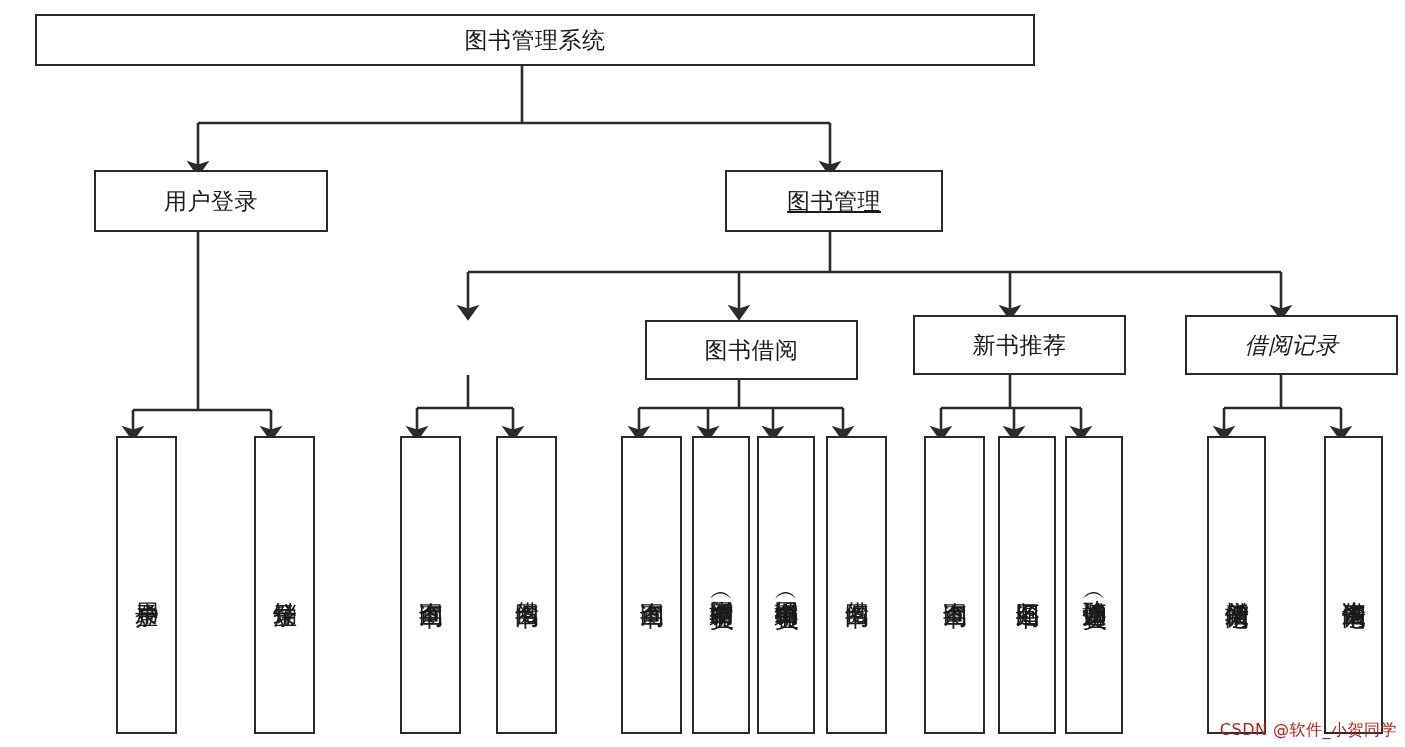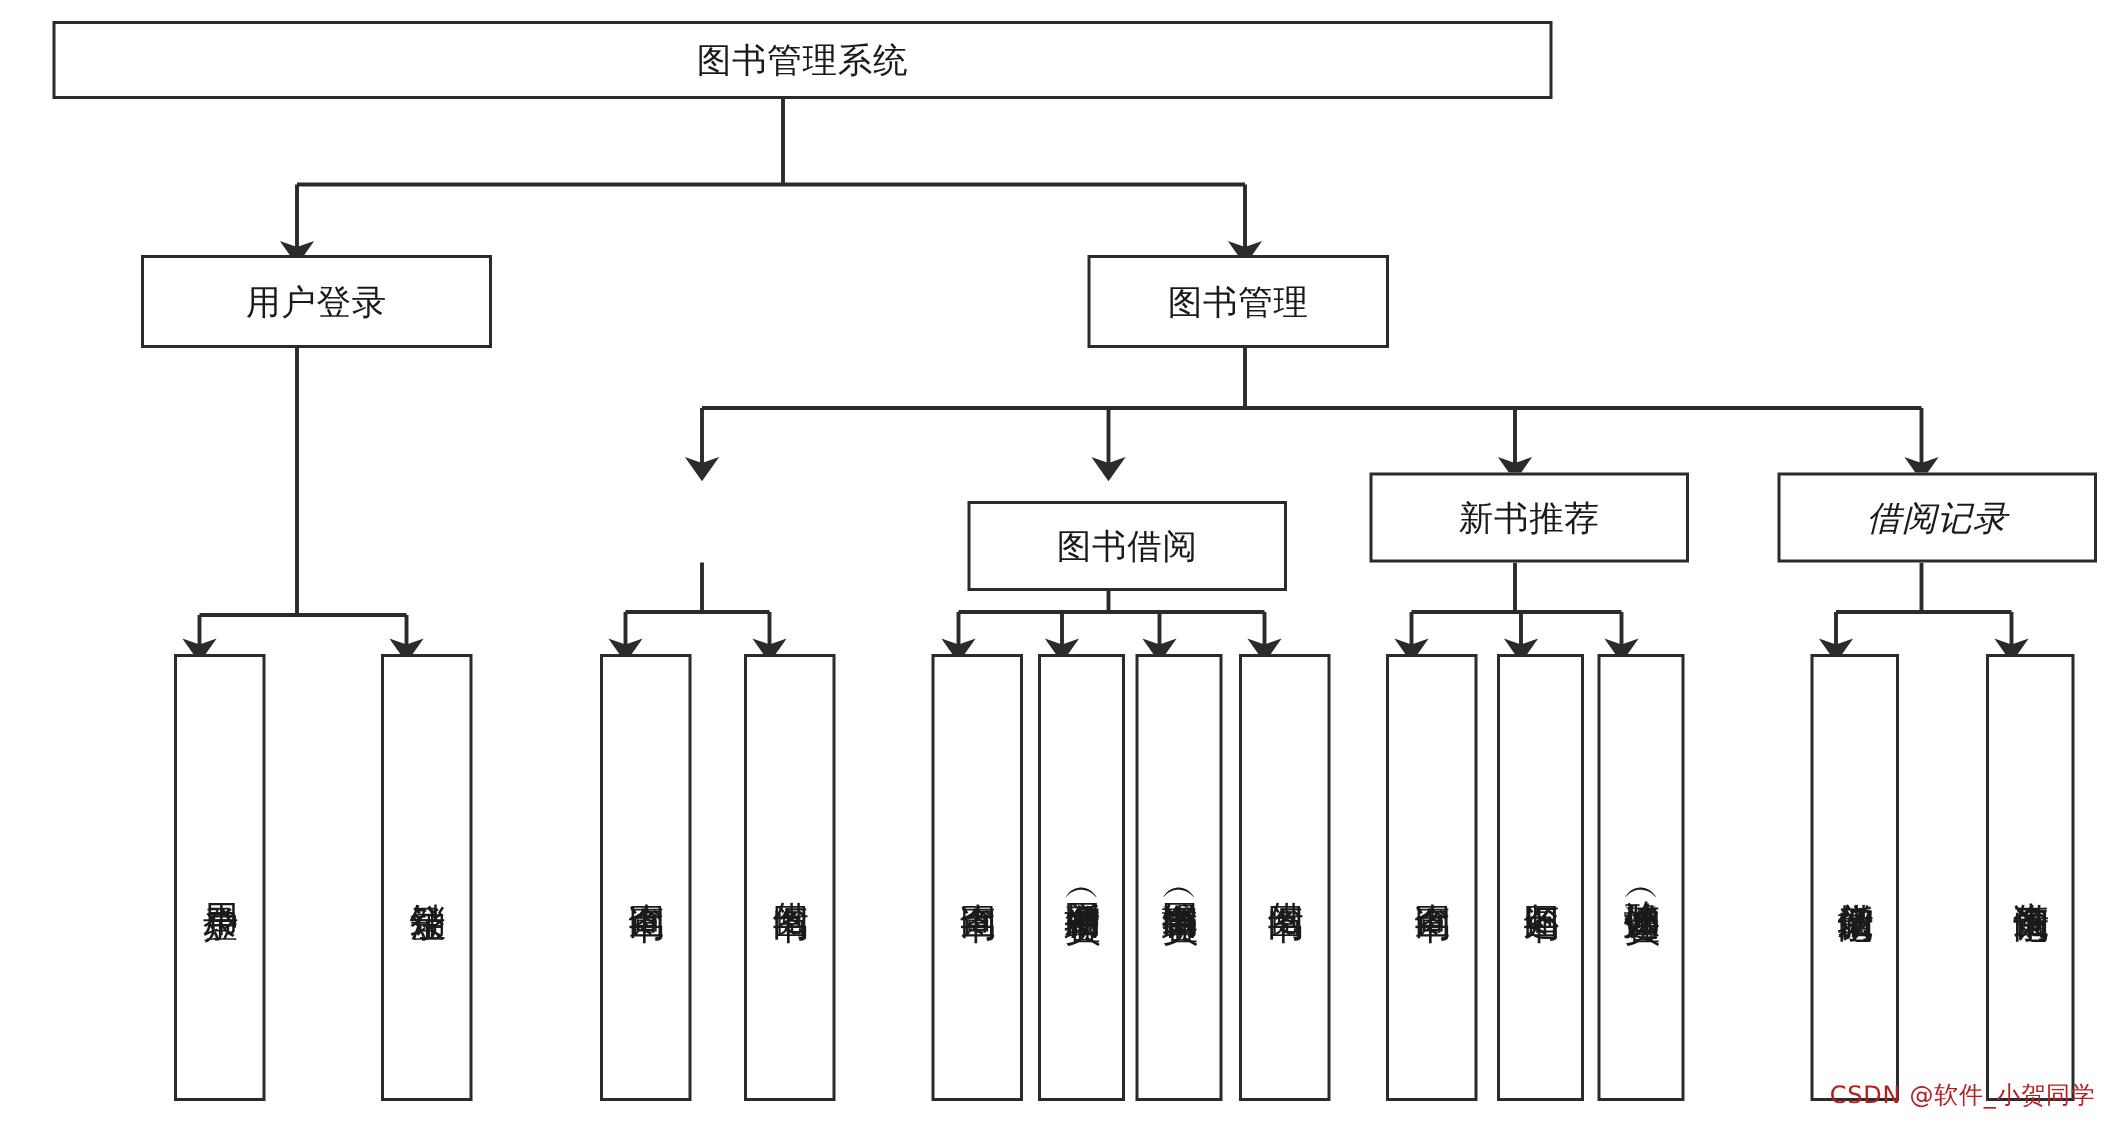--- a/index.html
+++ b/index.html
@@ -122,25 +122,25 @@
     </g>
   </svg>
 
   <div class="node h" style="left:22px; top:14px; width:1000px; height:52px;">
     <span>图书管理系统</span>
   </div>
 
   <div class="node h" style="left:81px; top:170px; width:234px; height:62px;">
     <span>用户登录</span>
   </div>
-  <div class="node h" style="left:712px; top:170px; width:201px; height:62px;">
+  <div class="node h" style="left:712px; top:170px; width:218px; height:62px;text-decoration:underline;">
     <span>图书管理</span>
   </div>
 
-  <div class="node h" style="left:632px; top:334px; width:213px; height:60px;">
+  <div class="node h" style="left:632px; top:320px; width:213px; height:60px;">
     <span>图书借阅</span>
   </div>
   <div class="node h" style="left:900px; top:315px; width:213px; height:60px;">
     <span>新书推荐</span>
   </div>
   <div class="node h" style="left:1172px; top:315px; width:213px; height:60px;font-style:italic;">
     <span>借阅记录</span>
   </div>
 
   <div class="node v" style="left:103px; top:436px; width:61px; height:298px;">

